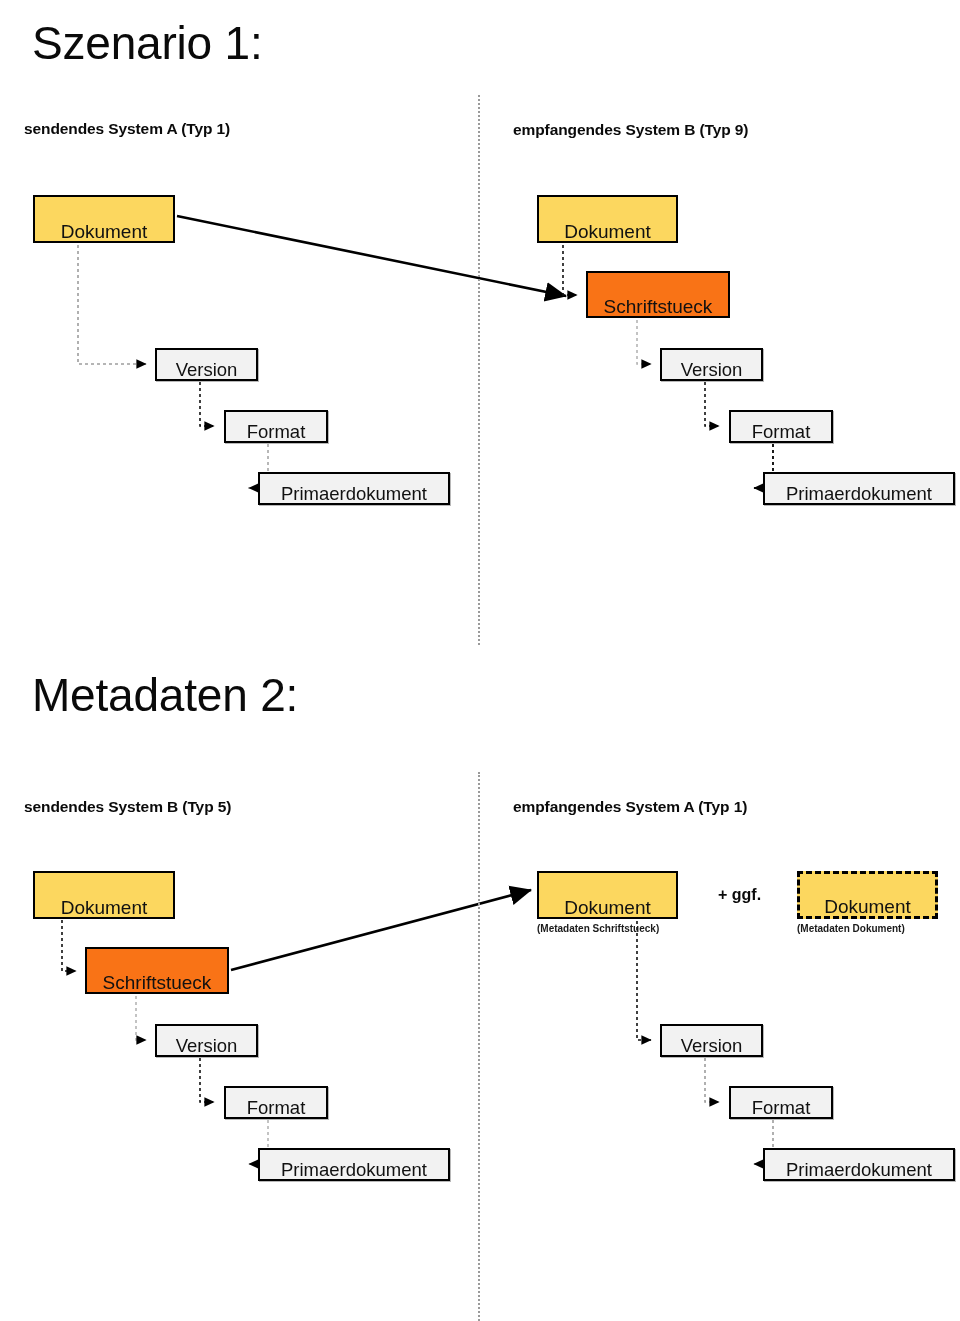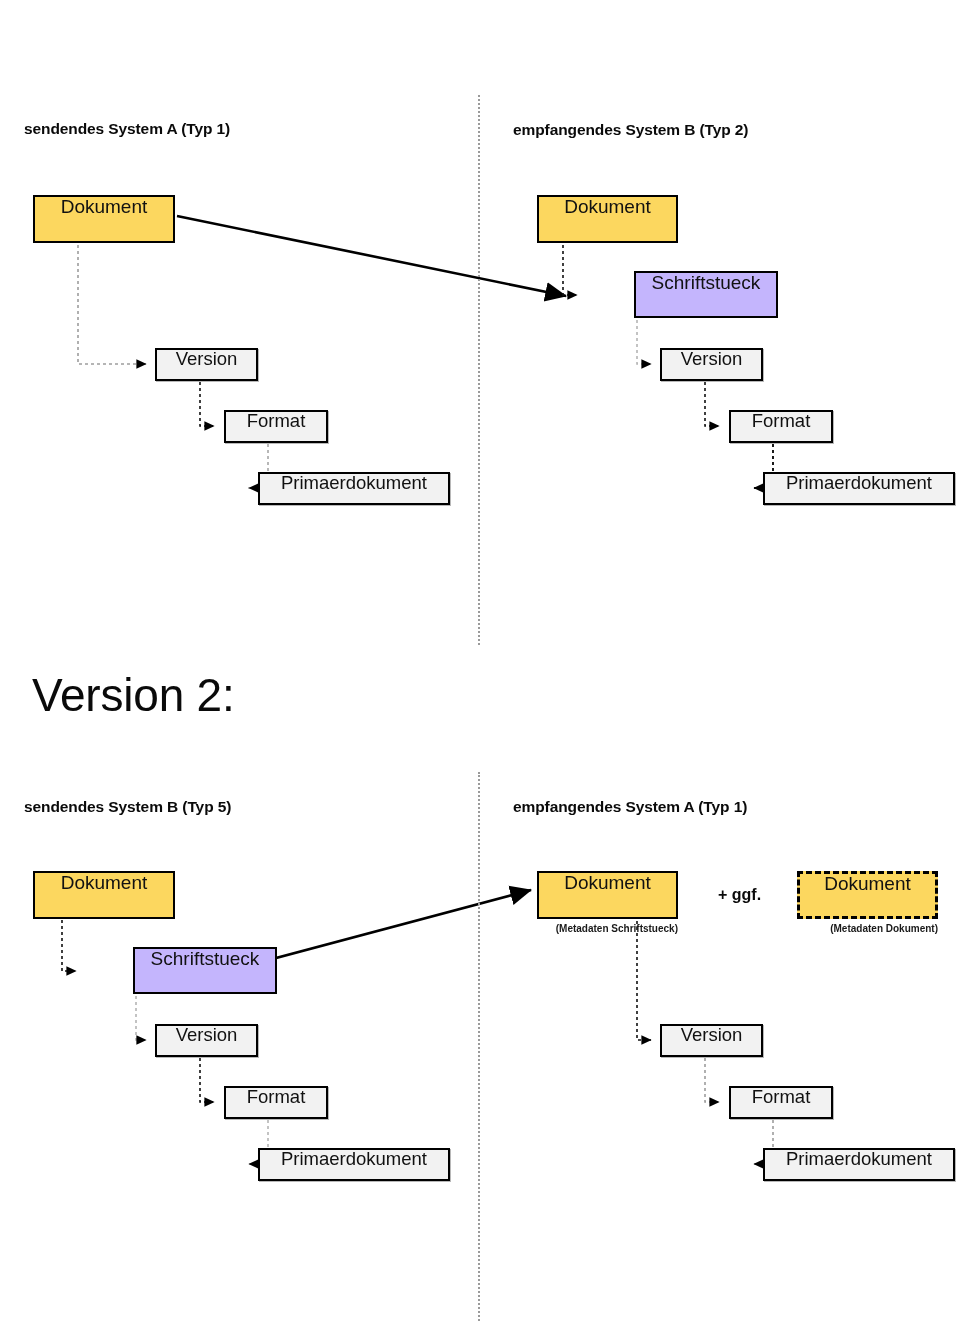--- a/index.html
+++ b/index.html
@@ -42,50 +42,50 @@
   
   .divider {
     width: 0;
     border-left: 2px dotted #9a9a9a;
   }
 
   
   .node {
     box-sizing: border-box;
     display: flex;
-    align-items: flex-start;
+    align-items: flex-end;
     justify-content: center;
     border: 2.5px solid #000000;
     font-size: 19px;
     color: #111111;
     white-space: nowrap;
     line-height: 1;
   }
   .node.grey {
     background: #f2f2f2;
     border-width: 2px;
     font-size: 18.5px;
   }
   .node.yellow { background: #fcd75f; }
-  .node.purple { background: #c4b5fd; margin-left: 48px; }
+  .node.purple { background: #f97316; }
   .node.dashed {
     border-style: dashed;
     border-width: 3px;
   }
 
   
   .node.grey { box-shadow: 1px 1px 0 0 #b8b8b8; }
 
   
   .node-caption {
     font-size: 10px;
     font-weight: bold;
     color: #1a1a1a;
     white-space: nowrap;
-    text-align: right;
+    text-align: left;
     line-height: 1;
   }
 
   
   .plain-label {
     font-size: 16px;
     font-weight: bold;
     color: #0a0a0a;
     white-space: nowrap;
   }
@@ -140,24 +140,25 @@
 
     <line x1="231" y1="970" x2="531" y2="890" stroke="#000000" stroke-width="2.6" marker-end="url(#arrowBig)"></line>
 
     <g>
       <path d="M637,921 L637,1040 L651,1040" fill="none" stroke="#111111" stroke-width="1.6" stroke-dasharray="3,3" marker-end="url(#arrowDot)"></path>
       <path d="M705,1058 L705,1102 L719,1102" fill="none" stroke="#9d9d9d" stroke-width="1.6" stroke-dasharray="3,3" marker-end="url(#arrowDot)"></path>
       <path d="M773,1120 L773,1164 L754,1164" fill="none" stroke="#9d9d9d" stroke-width="1.6" stroke-dasharray="3,3" marker-end="url(#arrowDot)"></path>
     </g>
   </svg>
 
+  <div class="abs scenario-title" style="left:32px; top:20px;">Szenario 1:</div>
 
   <div class="abs col-header" style="left:24px; top:120px;">sendendes System A (Typ 1)</div>
 
-  <div class="abs col-header" style="left:513px; top:121px;">empfangendes System B (Typ 2)</div>
+  <div class="abs col-header" style="left:513px; top:121px;">empfangendes System B (Typ 9)</div>
 
   <div class="abs divider" style="left:478px; top:95px; height:550px;"></div>
 
   <div class="abs node yellow" style="left:33px; top:195px; width:142px; height:48px;">
     <span>Dokument</span>
   </div>
   <div class="abs node grey" style="left:155px; top:348px; width:103px; height:33px;">
     <span>Version</span>
   </div>
   <div class="abs node grey" style="left:224px; top:410px; width:104px; height:33px;">
@@ -176,21 +177,21 @@
   <div class="abs node grey" style="left:660px; top:348px; width:103px; height:33px;">
     <span>Version</span>
   </div>
   <div class="abs node grey" style="left:729px; top:410px; width:104px; height:33px;">
     <span>Format</span>
   </div>
   <div class="abs node grey" style="left:763px; top:472px; width:192px; height:33px;">
     <span>Primaerdokument</span>
   </div>
 
-  <div class="abs scenario-title" style="left:32px; top:672px;">Version 2:</div>
+  <div class="abs scenario-title" style="left:32px; top:672px;">Metadaten 2:</div>
 
   <div class="abs col-header" style="left:24px; top:798px;">sendendes System B (Typ 5)</div>
 
   <div class="abs col-header" style="left:513px; top:798px;">empfangendes System A (Typ 1)</div>
 
   <div class="abs divider" style="left:478px; top:772px; height:549px;"></div>
 
   <div class="abs node yellow" style="left:33px; top:871px; width:142px; height:48px;">
     <span>Dokument</span>
   </div>

